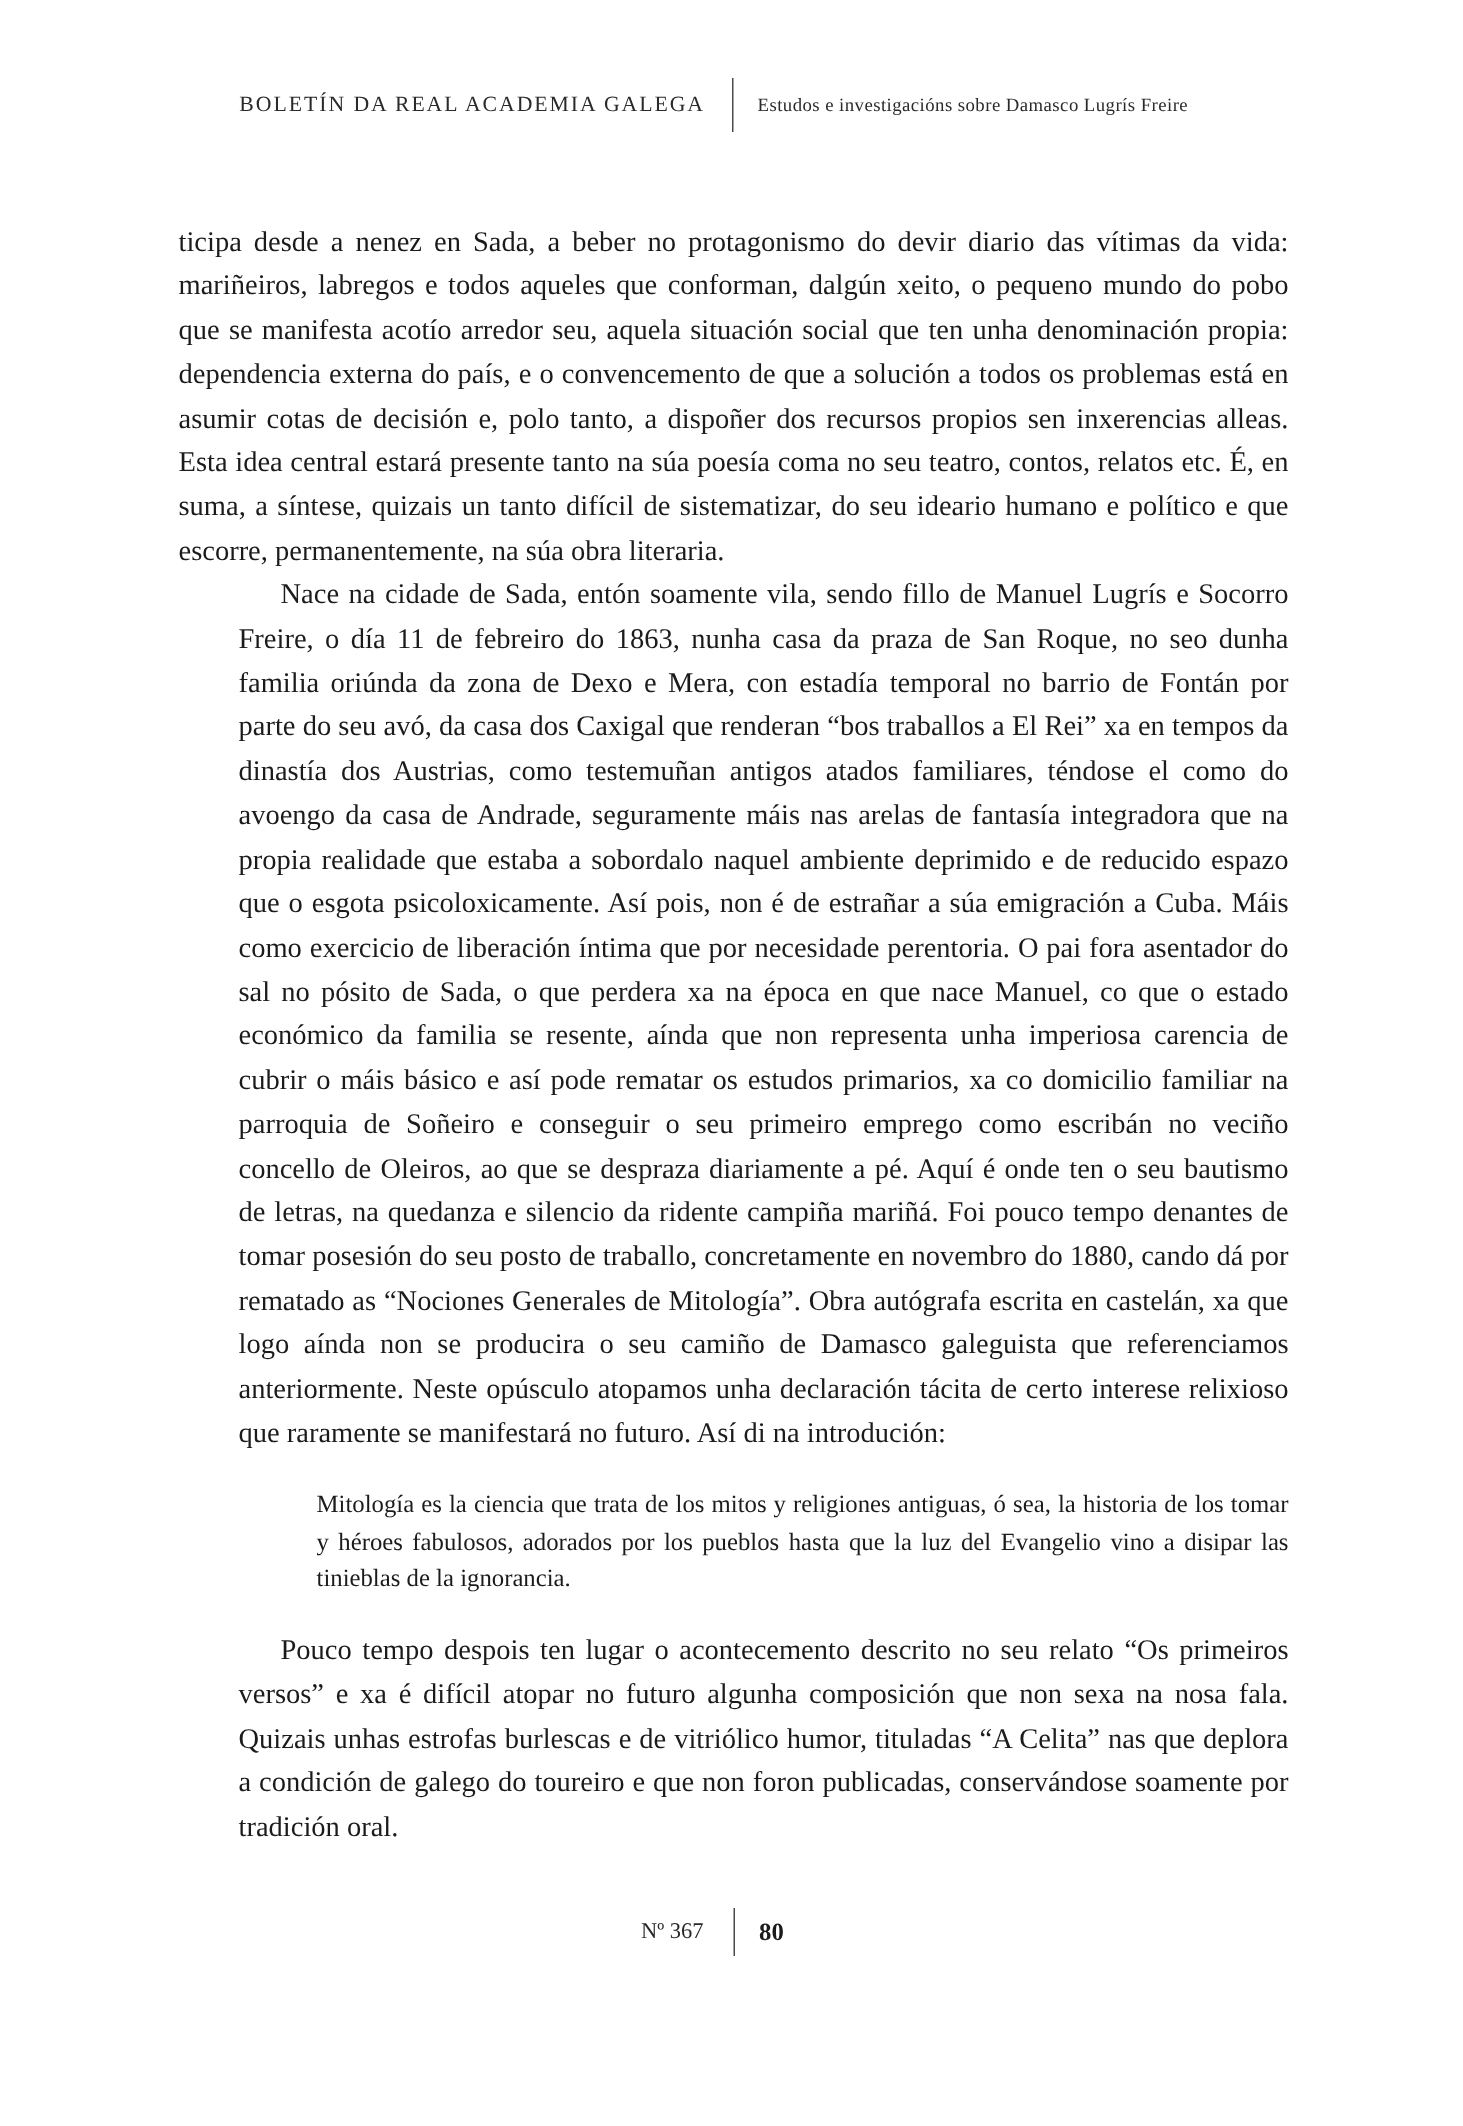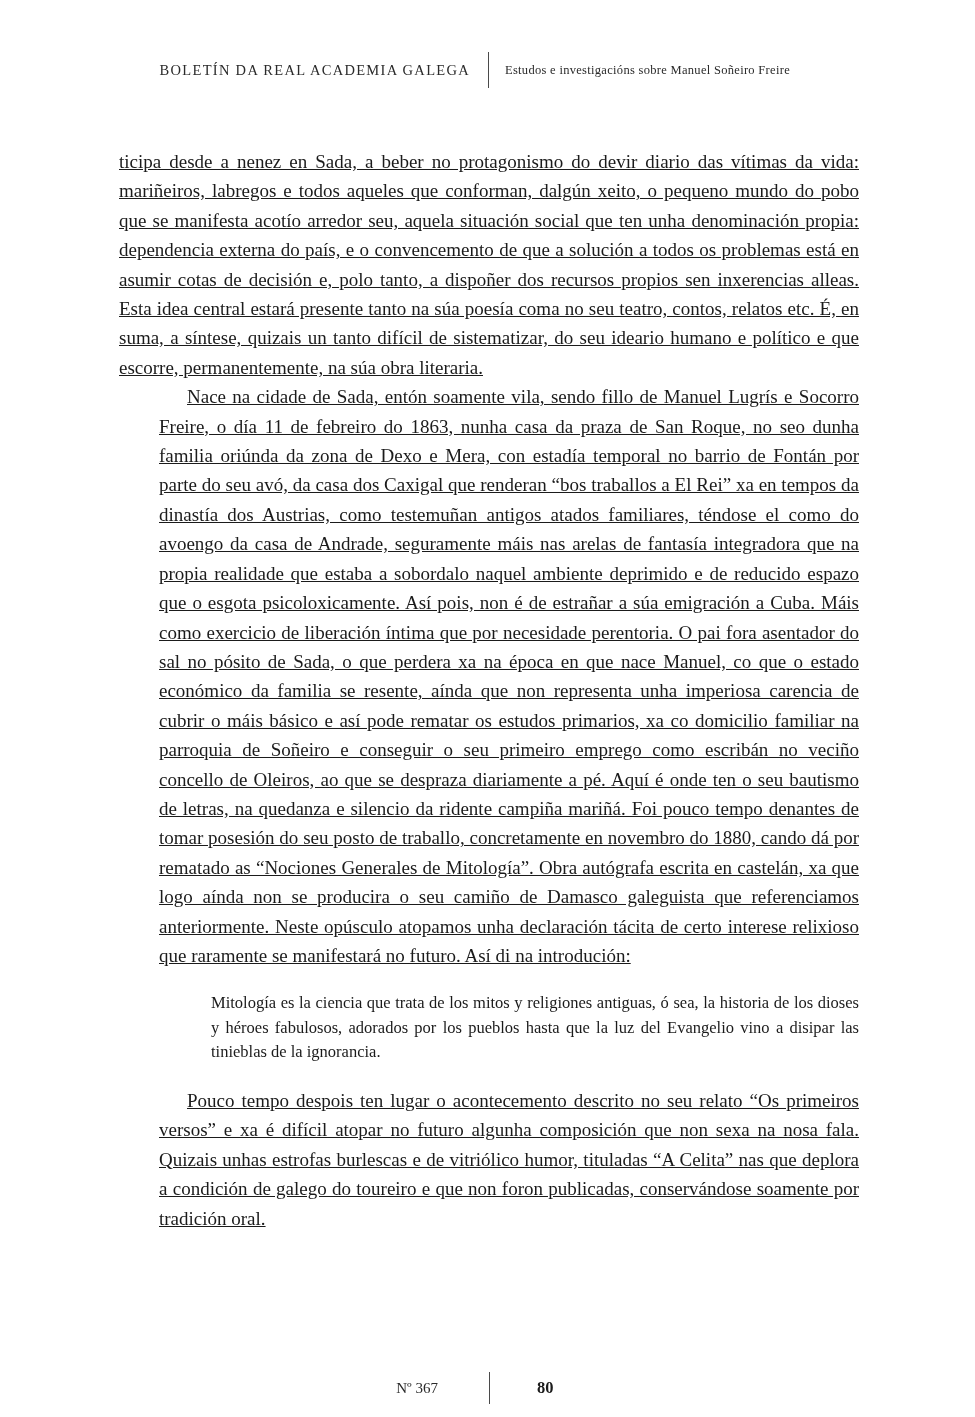--- a/index.html
+++ b/index.html
@@ -59,40 +59,39 @@
   
   .body-text {
     position: absolute;
     top: 147px;
     left: 119px;
     width: 740px;
     font-size: 19px;
     line-height: 29.4px;
     text-align: justify;
   }
-  .para { margin: 0; text-decoration: underline; }
+  .para { margin: 0; }
   .para.indent { text-indent: 28px; margin-left: 40px; }
   .quote {
     margin: 21px 0 21px 92px;
     font-size: 16.5px;
     line-height: 24.5px;
     text-align: justify;
   }
 
   
   .page-footer {
     position: absolute;
-    top: 1372px;
+    top: 1272px;
     left: 0;
     width: 975px;
     display: flex;
     justify-content: flex-start;
     align-items: stretch;
     min-height: 32px;
-    gap: 31px;
   }
   .footer-left {
     flex: 1 1 0;
     text-align: right;
     padding-right: 20px;
     align-self: center;
     font-size: 15px;
     color: #2a2a2a;
     white-space: nowrap;
   }
@@ -112,27 +111,27 @@
   }
 </style>
 </head>
 <body>
 
 <div class="page">
 
   <header class="page-header">
     <div class="header-left">BOLETÍN DA REAL ACADEMIA GALEGA</div>
     <div class="header-divider"></div>
-    <div class="header-right">Estudos e investigacións sobre Manuel Soñeiro Freire</div>
+    <div class="header-right">Estudos e investigacións sobre Damasco Lugrís Freire</div>
   </header>
 
   <main class="body-text">
     <p class="para">ticipa desde a nenez en Sada, a beber no protagonismo do devir diario das vítimas da vida: mariñeiros, labregos e todos aqueles que conforman, dalgún xeito, o pequeno mundo do pobo que se manifesta acotío arredor seu, aquela situación social que ten unha denominación propia: dependencia externa do país, e o convencemento de que a solución a todos os problemas está en asumir cotas de decisión e, polo tanto, a dispoñer dos recursos propios sen inxerencias alleas. Esta idea central estará presente tanto na súa poesía coma no seu teatro, contos, relatos etc. É, en suma, a síntese, quizais un tanto difícil de sistematizar, do seu ideario humano e político e que escorre, permanentemente, na súa obra literaria.</p>
     <p class="para indent">Nace na cidade de Sada, entón soamente vila, sendo fillo de Manuel Lugrís e Socorro Freire, o día 11 de febreiro do 1863, nunha casa da praza de San Roque, no seo dunha familia oriúnda da zona de Dexo e Mera, con estadía temporal no barrio de Fontán por parte do seu avó, da casa dos Caxigal que renderan “bos traballos a El Rei” xa en tempos da dinastía dos Austrias, como testemuñan antigos atados familiares, téndose el como do avoengo da casa de Andrade, seguramente máis nas arelas de fantasía integradora que na propia realidade que estaba a sobordalo naquel ambiente deprimido e de reducido espazo que o esgota psicoloxicamente. Así pois, non é de estrañar a súa emigración a Cuba. Máis como exercicio de liberación íntima que por necesidade perentoria. O pai fora asentador do sal no pósito de Sada, o que perdera xa na época en que nace Manuel, co que o estado económico da familia se resente, aínda que non representa unha imperiosa carencia de cubrir o máis básico e así pode rematar os estudos primarios, xa co domicilio familiar na parroquia de Soñeiro e conseguir o seu primeiro emprego como escribán no veciño concello de Oleiros, ao que se despraza diariamente a pé. Aquí é onde ten o seu bautismo de letras, na quedanza e silencio da ridente campiña mariñá. Foi pouco tempo denantes de tomar posesión do seu posto de traballo, concretamente en novembro do 1880, cando dá por rematado as “Nociones Generales de Mitología”. Obra autógrafa escrita en castelán, xa que logo aínda non se producira o seu camiño de Damasco galeguista que referenciamos anteriormente. Neste opúsculo atopamos unha declaración tácita de certo interese relixioso que raramente se manifestará no futuro. Así di na introdución:</p>
-    <blockquote class="quote">Mitología es la ciencia que trata de los mitos y religiones antiguas, ó sea, la historia de los dioses y héroes fabulosos, adorados por los pueblos hasta que la luz del Evangelio vino a disipar las tinieblas de la ignorancia.</blockquote>
+    <blockquote class="quote">Mitología es la ciencia que trata de los mitos y religiones antiguas, ó sea, la historia de los tomar y héroes fabulosos, adorados por los pueblos hasta que la luz del Evangelio vino a disipar las tinieblas de la ignorancia.</blockquote>
     <p class="para indent">Pouco tempo despois ten lugar o acontecemento descrito no seu relato “Os primeiros versos” e xa é difícil atopar no futuro algunha composición que non sexa na nosa fala. Quizais unhas estrofas burlescas e de vitriólico humor, tituladas “A Celita” nas que deplora a condición de galego do toureiro e que non foron publicadas, conservándose soamente por tradición oral.</p>
   </main>
 
   <footer class="page-footer">
     <div class="footer-left">Nº 367</div>
     <div class="footer-divider"></div>
     <div class="footer-right">80</div>
   </footer>
 
 </div>

